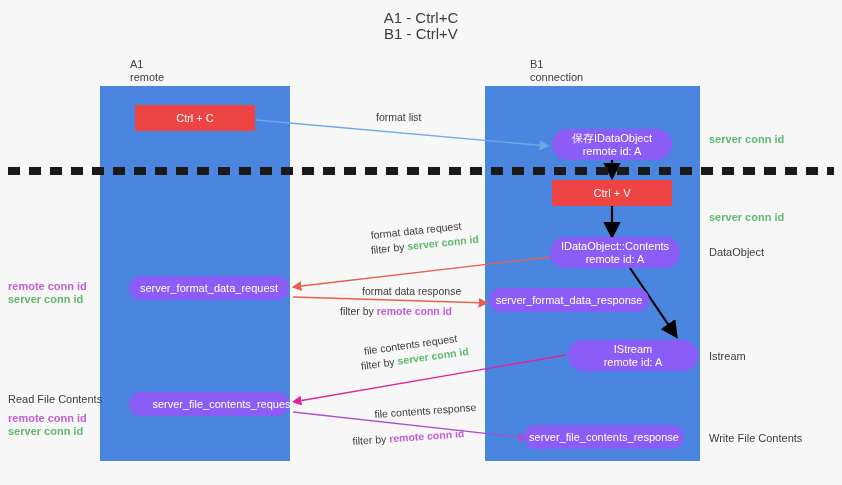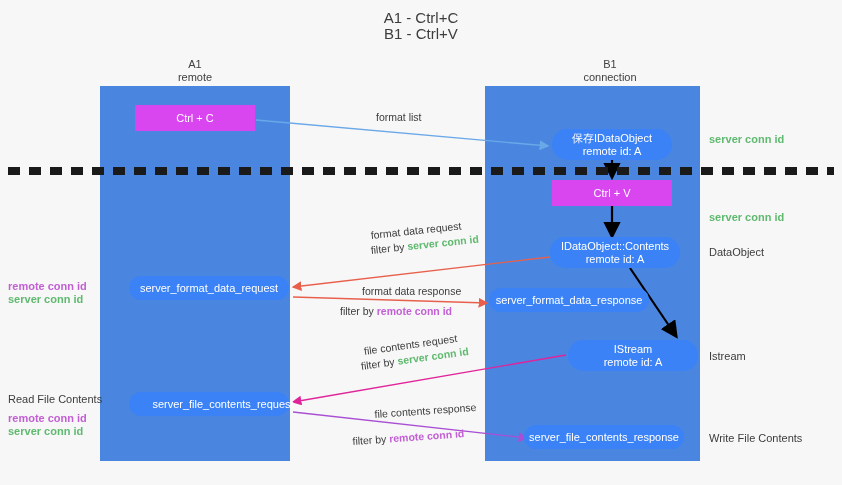--- a/index.html
+++ b/index.html
@@ -33,41 +33,41 @@
     color: #3c3c3c;
     line-height: 16px;
     white-space: pre-line;
   }
   .lane {
     position: absolute;
     background: #4a86e0;
   }
   .lane-head {
     position: absolute;
-    text-align: center;
+    text-align: left;
     font-size: 11px;
     color: #404040;
     line-height: 13px;
     white-space: pre-line;
   }
   .box {
     position: absolute;
     box-sizing: border-box;
     display: flex;
     flex-direction: column;
     align-items: center;
     justify-content: center;
     text-align: center;
     color: #ffffff;
     font-size: 11px;
     line-height: 13px;
     white-space: pre-line;
   }
-  .box.orange { background: #3b82f6; border-radius: 15px; }
-  .box.green  { background: #d946ef; }
+  .box.orange { background: #8b5cf6; border-radius: 15px; }
+  .box.green  { background: #ef4444; }
   .edge-label {
     position: absolute;
     font-size: 10.5px;
     color: #3c3c3c;
     line-height: 15px;
     white-space: nowrap;
   }
   .side-label {
     position: absolute;
     font-size: 11px;

